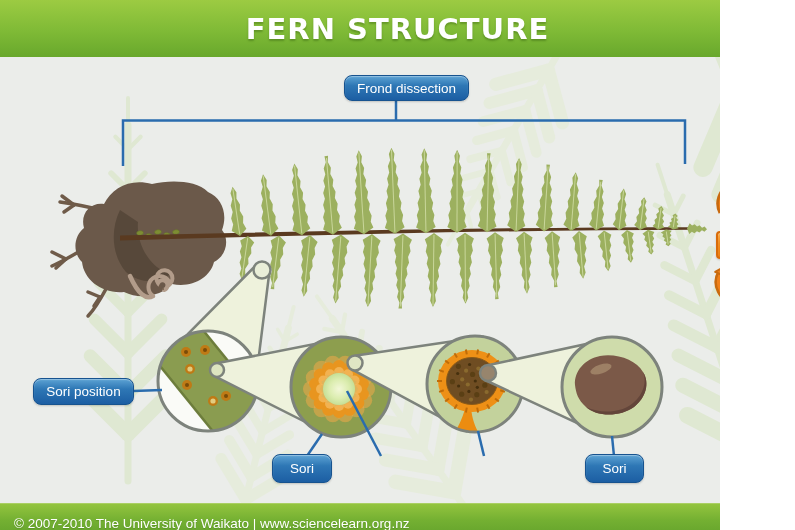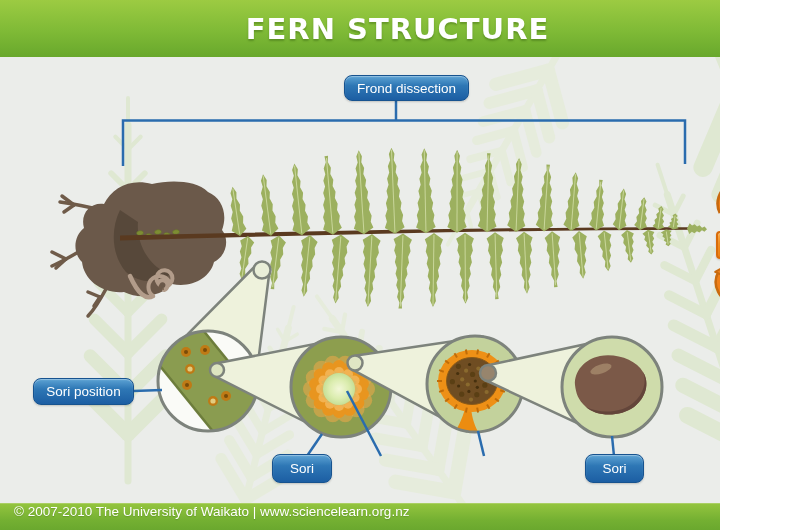--- a/index.html
+++ b/index.html
@@ -1,21 +1,21 @@
 <!DOCTYPE html>
 <html><head>
 <meta charset="utf-8">
 <style>
   html,body{margin:0;padding:0;}
   .stage{position:relative;width:720px;height:530px;overflow:hidden;font-family:"Liberation Sans",sans-serif;background:#ebedea;}
   .header{position:absolute;left:0;top:0;width:795px;height:57px;background:linear-gradient(180deg,#9ccb42 0%,#7fba36 55%,#68a82c 100%);display:flex;align-items:center;justify-content:center;}
   .title{color:#fff;font-family:"DejaVu Sans","Liberation Sans",sans-serif;font-weight:700;font-size:29px;letter-spacing:1px;text-shadow:0 2px 2px rgba(40,80,10,.35);}
   .content{position:absolute;left:0;top:57px;width:795px;height:446px;background:#ebedea;}
   #scene{position:absolute;left:0;top:0;}
-  .footer{position:absolute;left:0;top:503px;width:795px;height:27px;background:linear-gradient(180deg,#93c43e 0%,#74b032 60%,#69a72e 100%);border-top:1px solid #aacf63;display:flex;align-items:flex-start;}
+  .footer{position:absolute;left:0;top:503px;width:795px;height:27px;background:linear-gradient(180deg,#93c43e 0%,#74b032 60%,#69a72e 100%);border-top:1px solid #aacf63;display:flex;align-items:flex-end;}
   .footer div{color:#fff;font-size:13.5px;padding-left:14px;text-shadow:0 1px 1px rgba(40,80,10,.25);}
   .pill{position:absolute;display:flex;align-items:center;justify-content:center;color:#fff;font-size:13.5px;
         background:linear-gradient(180deg,#5da3d4 0%,#2e77b5 40%,#1c5ea3 100%);
         border:1.5px solid #17538f;border-radius:8px;box-sizing:border-box;z-index:5;
         box-shadow:inset 0 1px 1px rgba(255,255,255,.35),0 1px 2px rgba(0,0,0,.18);white-space:nowrap;}
   .pill-orange{background:linear-gradient(180deg,#f9ab4a 0%,#f18a1b 45%,#ec7c0e 100%);
         border:2px solid #d96c09;border-radius:4px;cursor:pointer;}
 </style>
 </head>
 <body>

